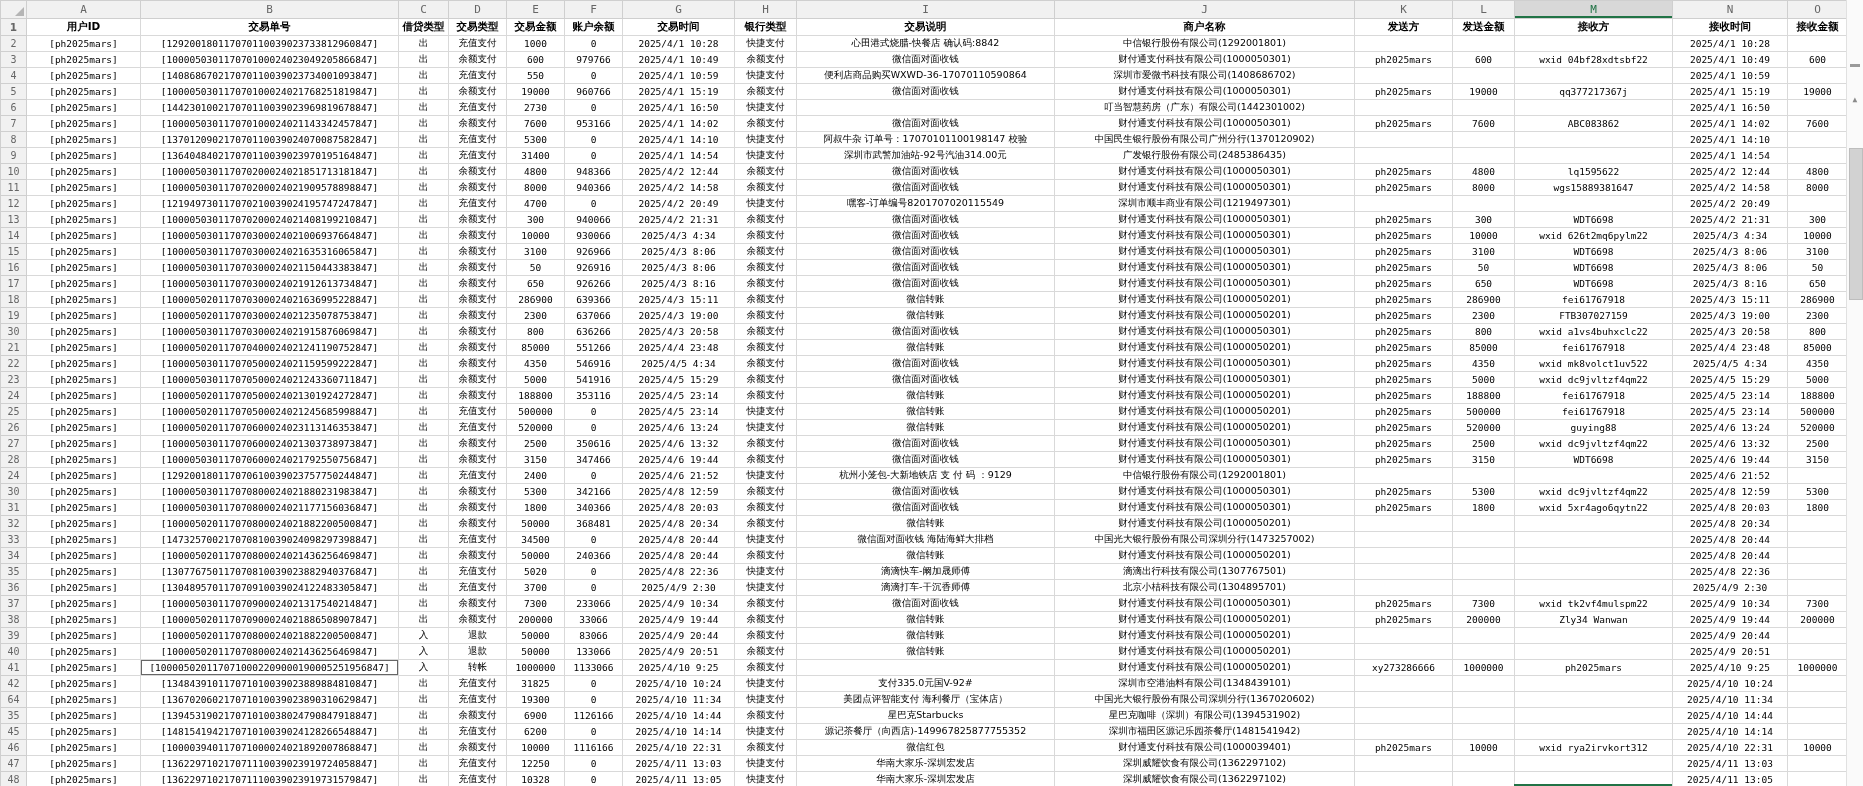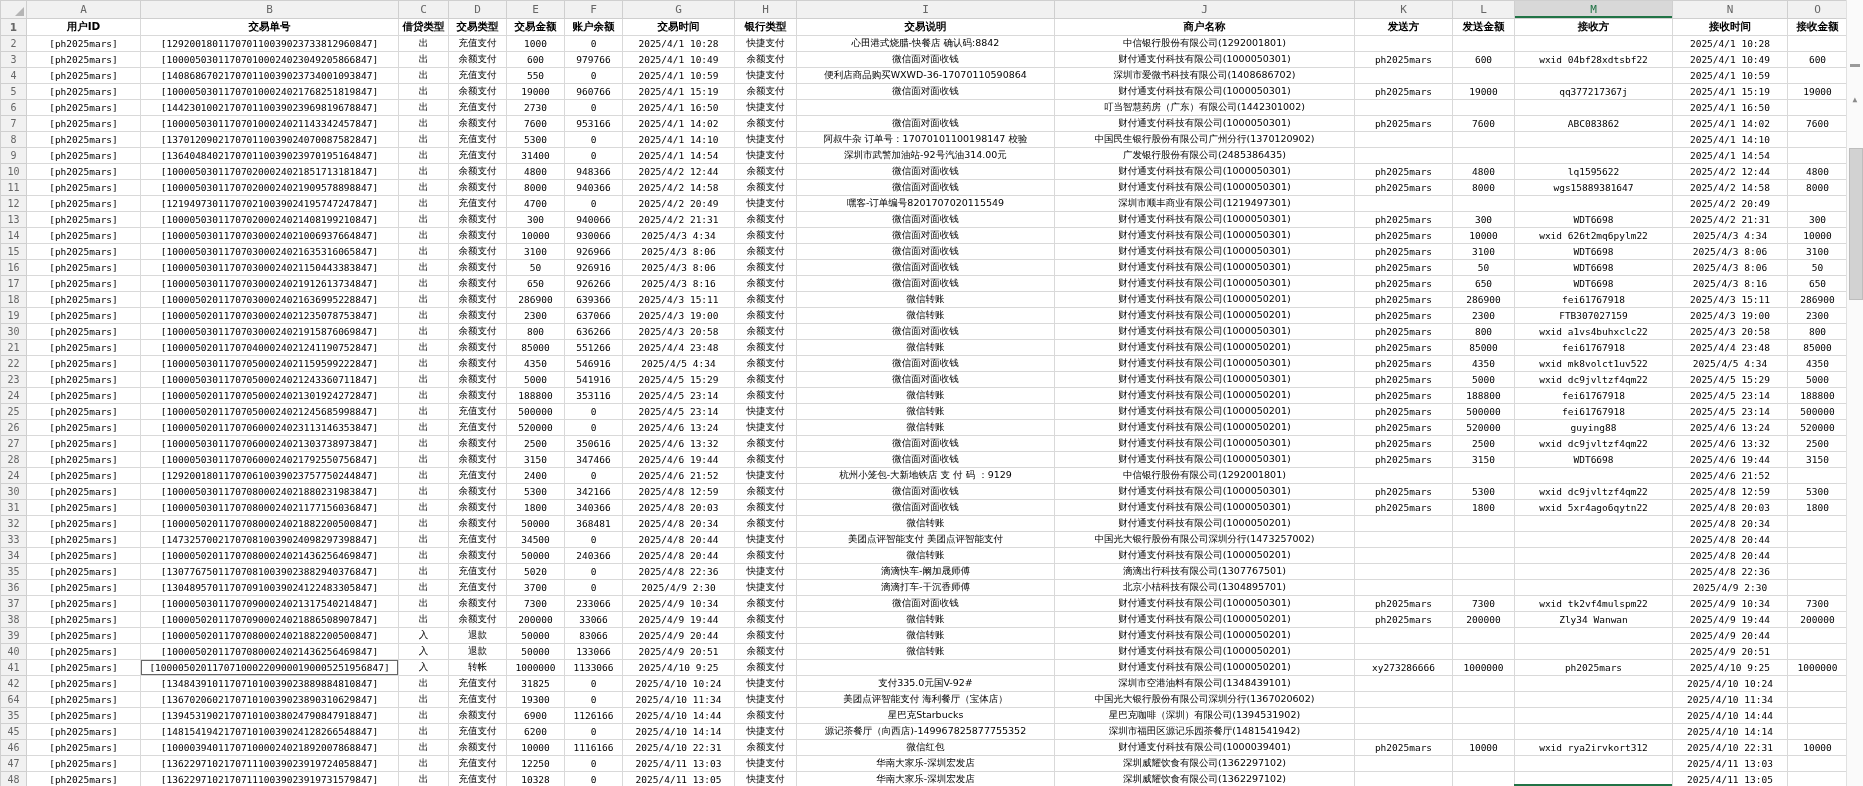--- a/index.html
+++ b/index.html
@@ -662,21 +662,21 @@
         <tr>
           <td class="rownum">33</td>
           <td class="datacell">[ph2025mars]</td>
           <td class="datacell">[147325700217070810039024098297398847]</td>
           <td class="datacell cjk">出</td>
           <td class="datacell cjk">充值支付</td>
           <td class="datacell">34500</td>
           <td class="datacell">0</td>
           <td class="datacell">2025/4/8 20:44</td>
           <td class="datacell cjk">快捷支付</td>
-          <td class="datacell cjk">美团点评智能支付 美团点评智能支付</td>
+          <td class="datacell cjk">微信面对面收钱 海陆海鲜大排档</td>
           <td class="datacell cjk">中国光大银行股份有限公司深圳分行(1473257002)</td>
           <td class="datacell"></td>
           <td class="datacell"></td>
           <td class="datacell"></td>
           <td class="datacell">2025/4/8 20:44</td>
           <td class="datacell"></td>
         </tr>
         <tr>
           <td class="rownum">34</td>
           <td class="datacell">[ph2025mars]</td>

